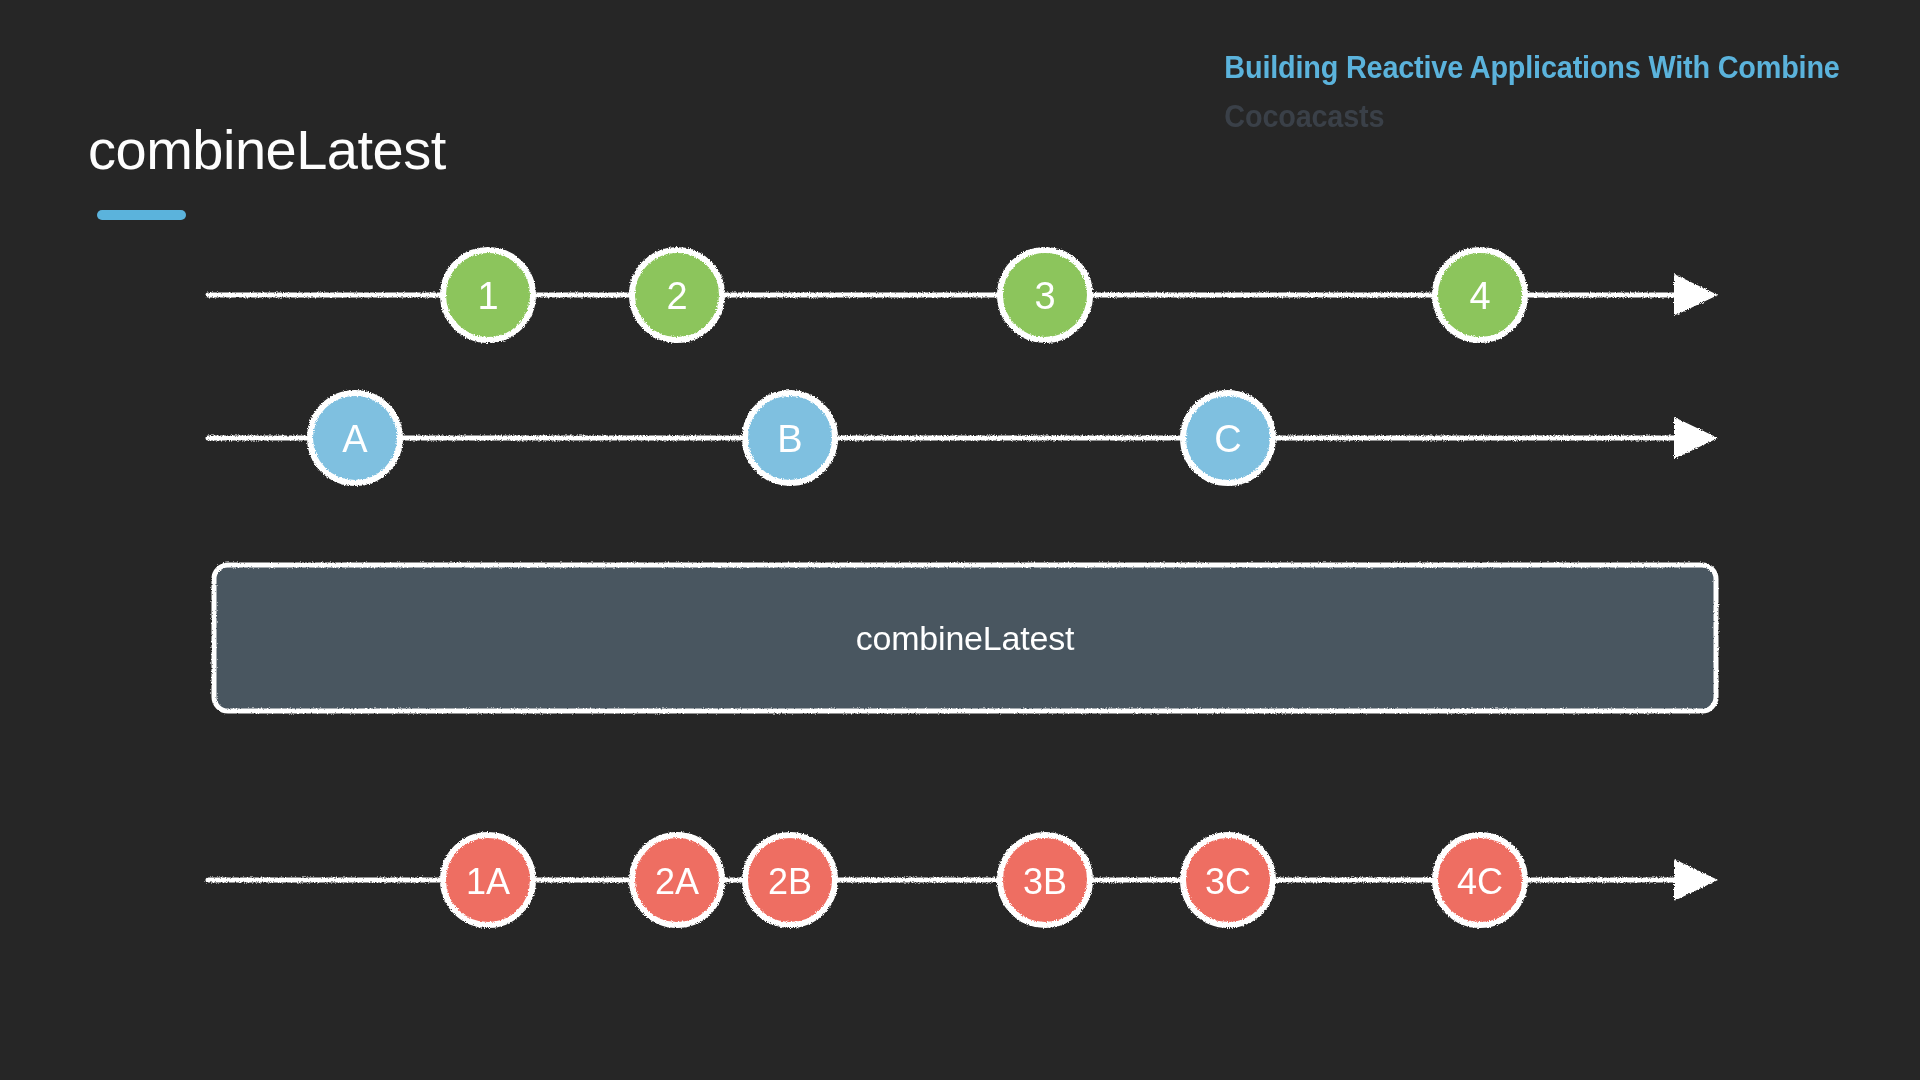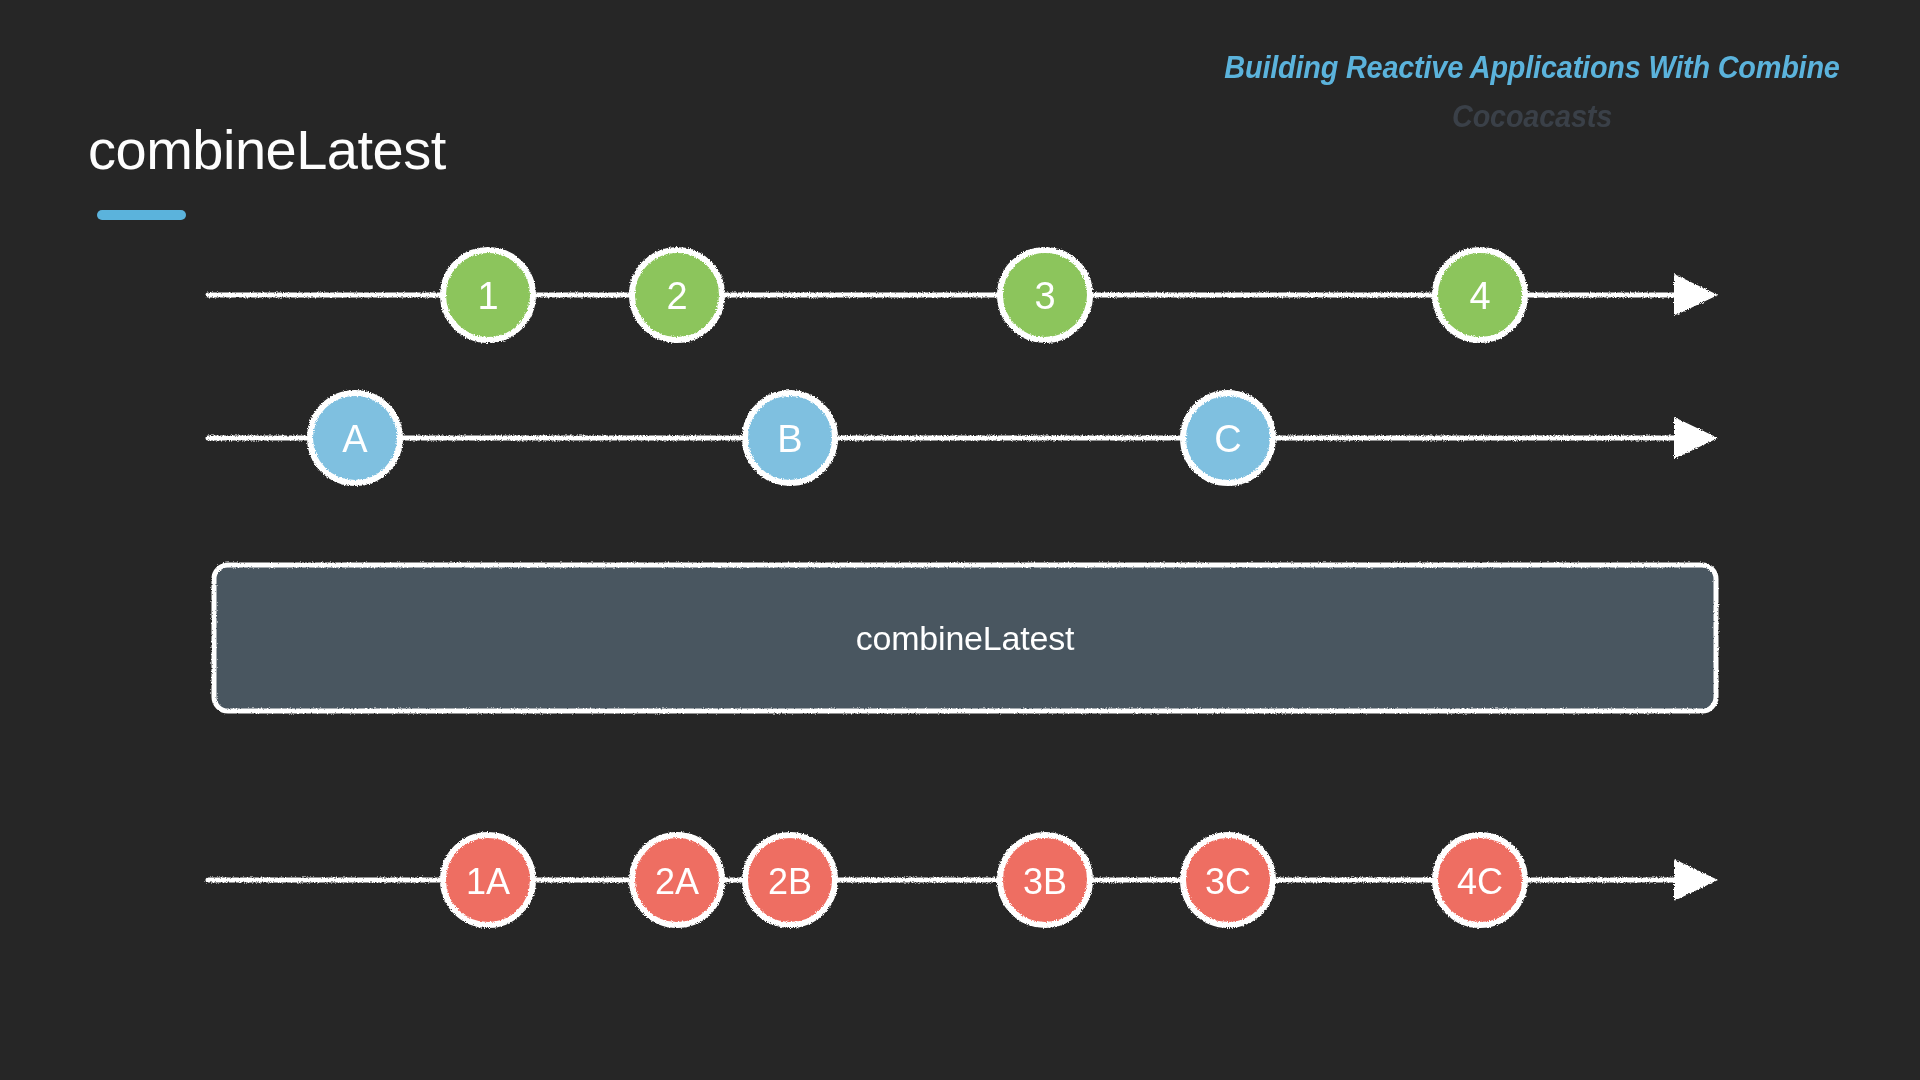--- a/index.html
+++ b/index.html
@@ -9,23 +9,22 @@
     font-family:"Liberation Sans", sans-serif;
     overflow:hidden;
     position:relative;
   }
 
   
   #header-block {
     position:absolute;
     right:80px;
     top:52px;
-    text-align:center;
+    text-align:left;
     line-height:1.0;
-    font-style:italic;
   }
   #series-title {
     font-size:31px;
     font-weight:bold;
     color:#5BB3DC;
     letter-spacing:-0.2px;
     white-space:nowrap;
     transform:scaleX(0.93);
     transform-origin:right center;
   }

